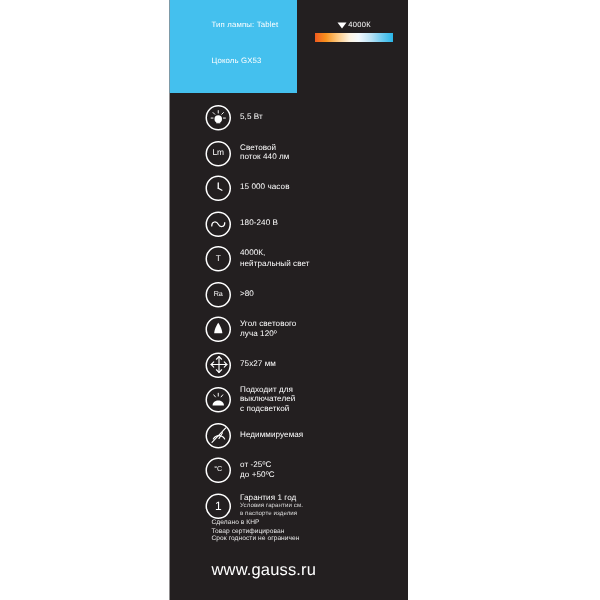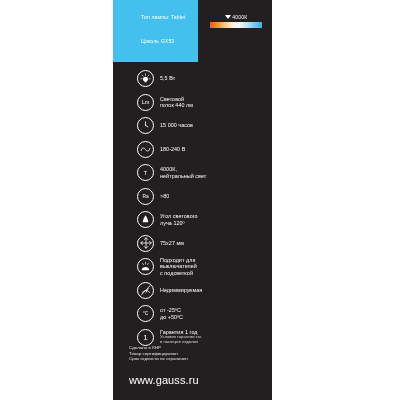--- a/index.html
+++ b/index.html
@@ -129,21 +129,21 @@
     font-size: 4.1px;
     line-height: 4.8px;
     color: #d8d8d8;
   }
   .spec-stack { margin-left: 6px; }
   .spec-stack .spec-label { margin-left: 0; }
 
   
   #footer {
     position: absolute;
-    left: 4px;
+    left: 16px;
     bottom: 14px;
     width: 100%;
     padding-left: 12px;
     box-sizing: border-box;
   }
   .footer-line {
     color: #e6e6e6;
     font-size: 4.4px;
     line-height: 5.6px;
     letter-spacing: 0.05px;

